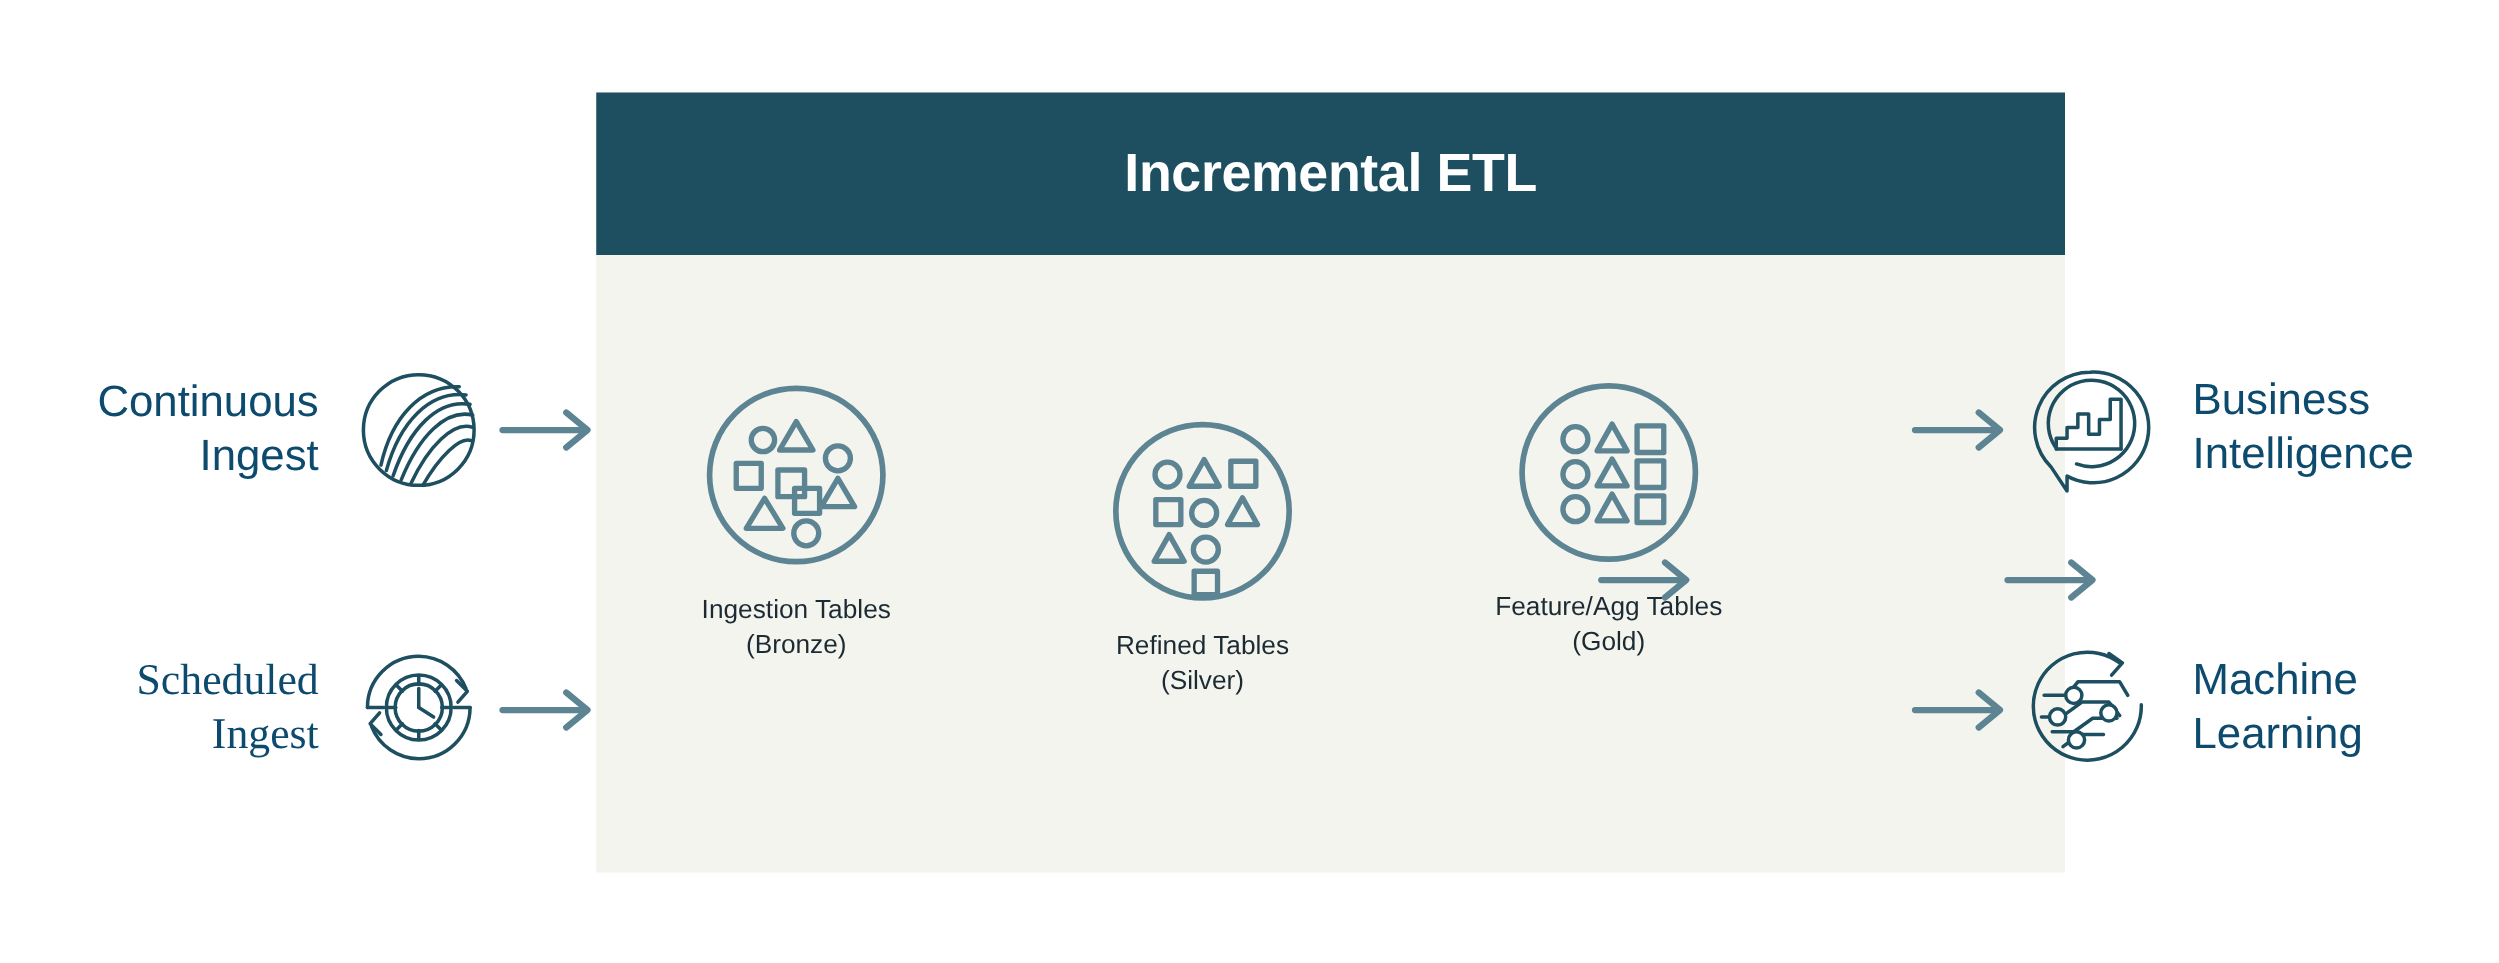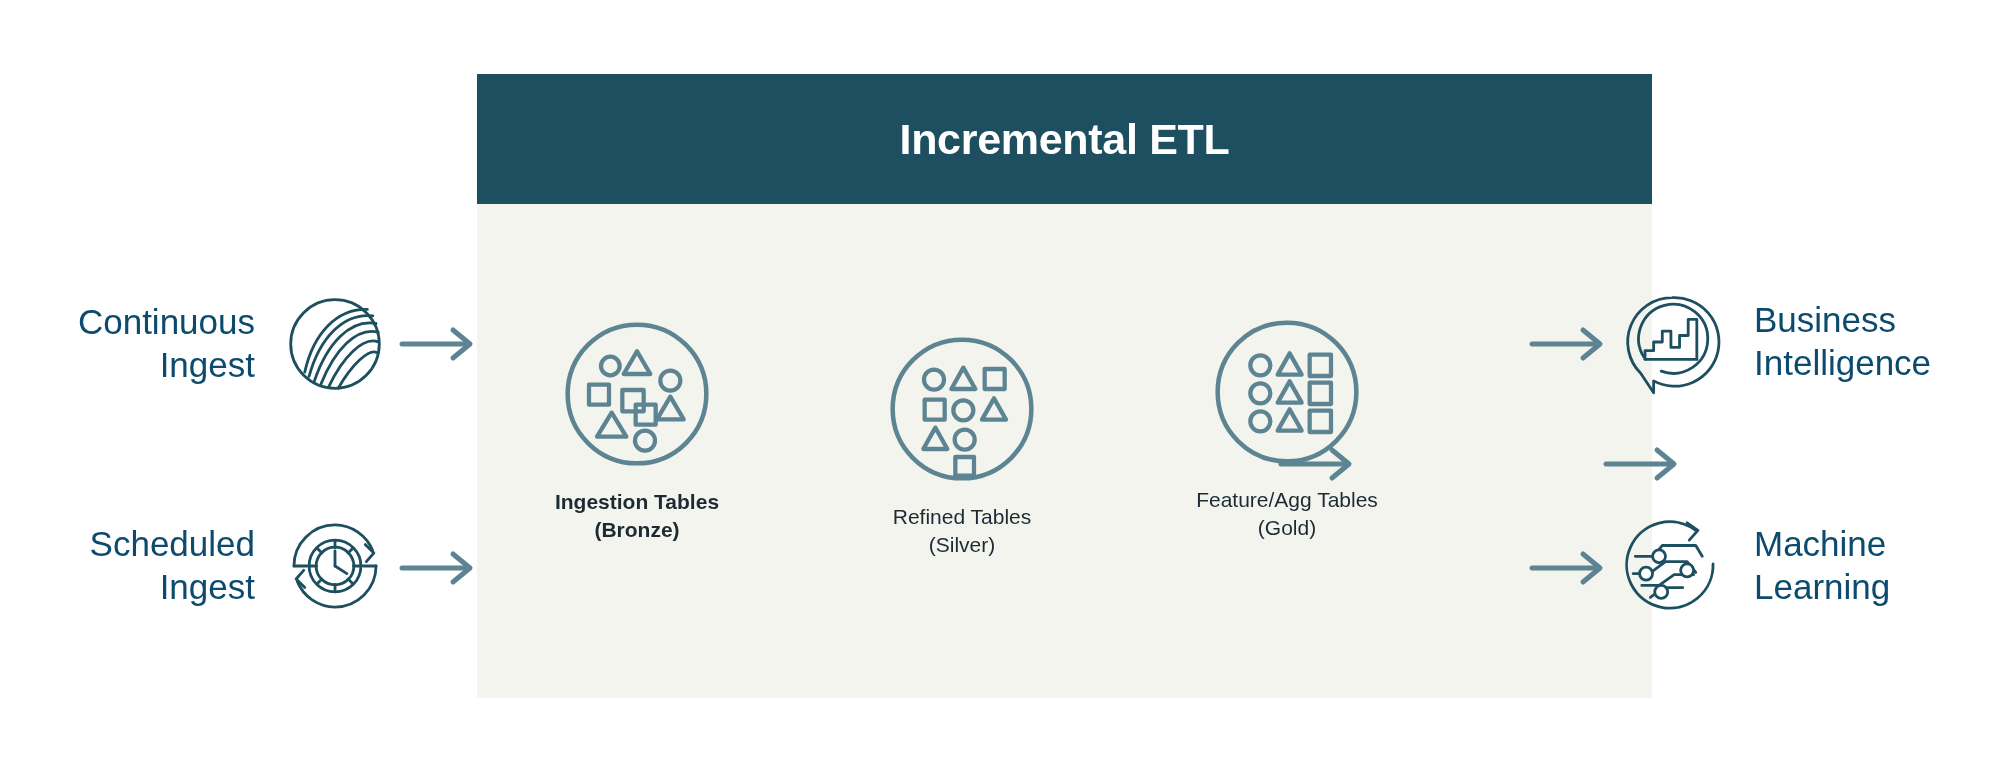--- a/index.html
+++ b/index.html
@@ -62,23 +62,23 @@
     display: block;
   }
   .stage-label {
     margin-top: 14px;
     font-size: 21px;
     line-height: 1.35;
     color: #1c2b33;
     white-space: pre-line;
   }
 
-  #node-bronze { left: 45px;  top: 240px; font-weight: bold; }
+  #node-bronze { left: 45px;  top: 226px; }
   #node-silver { left: 370px; top: 255px; }
-  #node-gold   { left: 695px; top: 238px; }
+  #node-gold   { left: 695px; top: 224px; }
 
   
   .endpoint {
     position: absolute;
     display: flex;
     align-items: center;
   }
   .endpoint-label {
     font-size: 35px;
     line-height: 1.22;
@@ -87,21 +87,21 @@
   }
   .endpoint-label.right-side { text-align: left; }
   .endpoint-label.left-side  { text-align: right; }
   .endpoint-icon {
     width: 108px;
     height: 108px;
     flex: 0 0 108px;
   }
 
   #ep-continuous { left: 55px;  top: 290px; }
-  #ep-scheduled  { left: 62px;  top: 512px; }
+  #ep-scheduled  { left: 62px;  top: 512px; font-family: Liberation Serif, serif; }
   #ep-bi         { left: 1618px; top: 288px; }
   #ep-ml         { left: 1618px; top: 512px; }
 
   #ep-continuous .endpoint-label { margin-right: 26px; width: 200px; }
   #ep-scheduled  .endpoint-label { margin-right: 26px; width: 193px; }
   #ep-bi .endpoint-label,
   #ep-ml .endpoint-label { margin-left: 28px; }
 
   
   .arrow {

